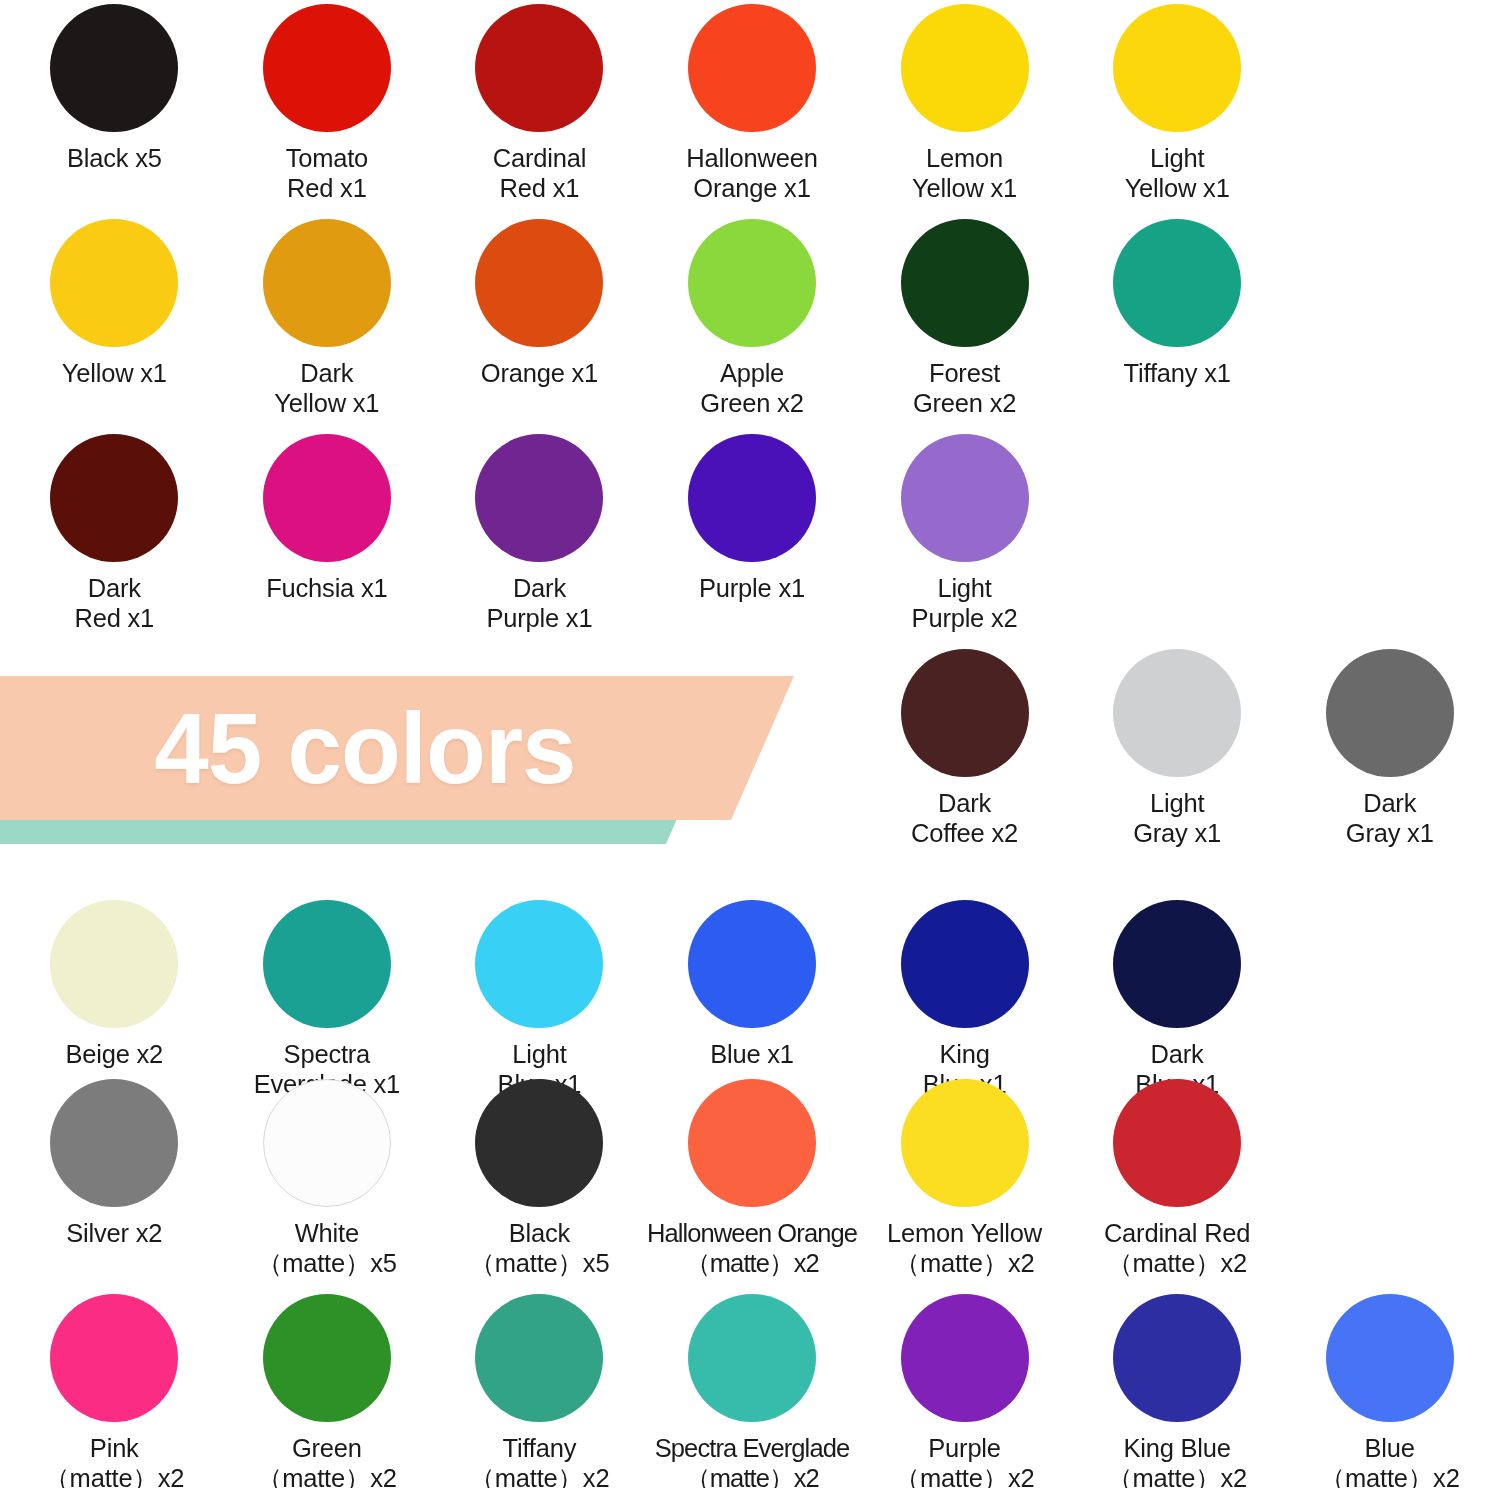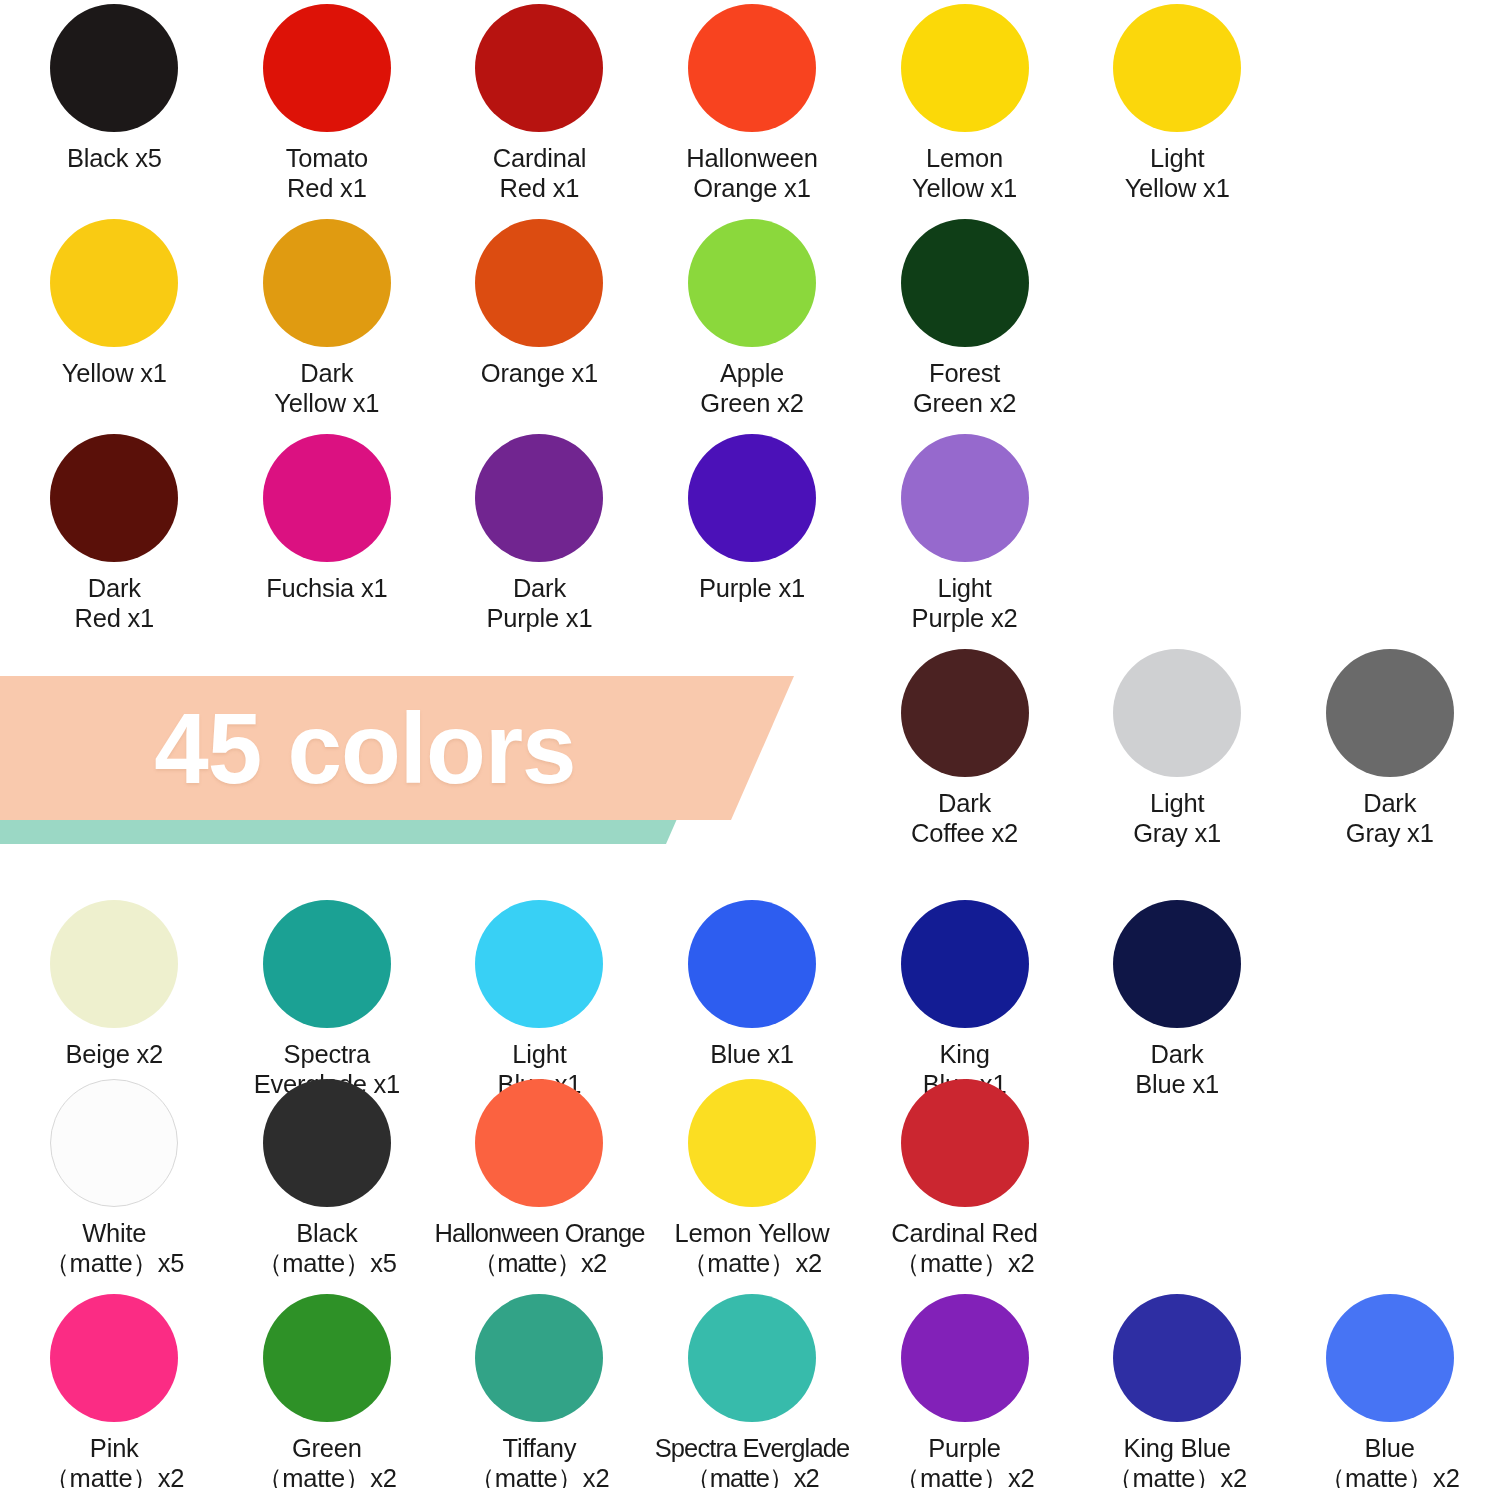--- a/index.html
+++ b/index.html
@@ -167,20 +167,24 @@
         <div class="cell">
           <div class="dot" style="background: rgb(139, 216, 60);"></div>
           <div class="caption">Apple
 Green x2</div>
         </div>
         <div class="cell">
           <div class="dot" style="background: rgb(15, 62, 23);"></div>
           <div class="caption">Forest
 Green x2</div>
         </div>
+        <div class="cell">
+          <div class="dot" style="background: rgb(21, 162, 133);"></div>
+          <div class="caption">Tiffany x1</div>
+        </div>
       </div>
       <div class="row" style="top: 430px;">
         <div class="cell">
           <div class="dot" style="background: rgb(90, 16, 9);"></div>
           <div class="caption">Dark
 Red x1</div>
         </div>
         <div class="cell">
           <div class="dot" style="background: rgb(219, 17, 129);"></div>
           <div class="caption">Fuchsia x1</div>
@@ -257,20 +261,24 @@
           <div class="caption">King
 Blue x1</div>
         </div>
         <div class="cell">
           <div class="dot" style="background: rgb(15, 22, 71);"></div>
           <div class="caption">Dark
 Blue x1</div>
         </div>
       </div>
       <div class="row" style="top: 1075px;">
+        <div class="cell">
+          <div class="dot" style="background: rgb(124, 124, 124);"></div>
+          <div class="caption">Silver x2</div>
+        </div>
         <div class="cell">
           <div class="dot outlined" style="background: rgb(252, 252, 252);"></div>
           <div class="caption">White
 （matte）x5</div>
         </div>
         <div class="cell">
           <div class="dot" style="background: rgb(45, 45, 45);"></div>
           <div class="caption">Black
 （matte）x5</div>
         </div>

